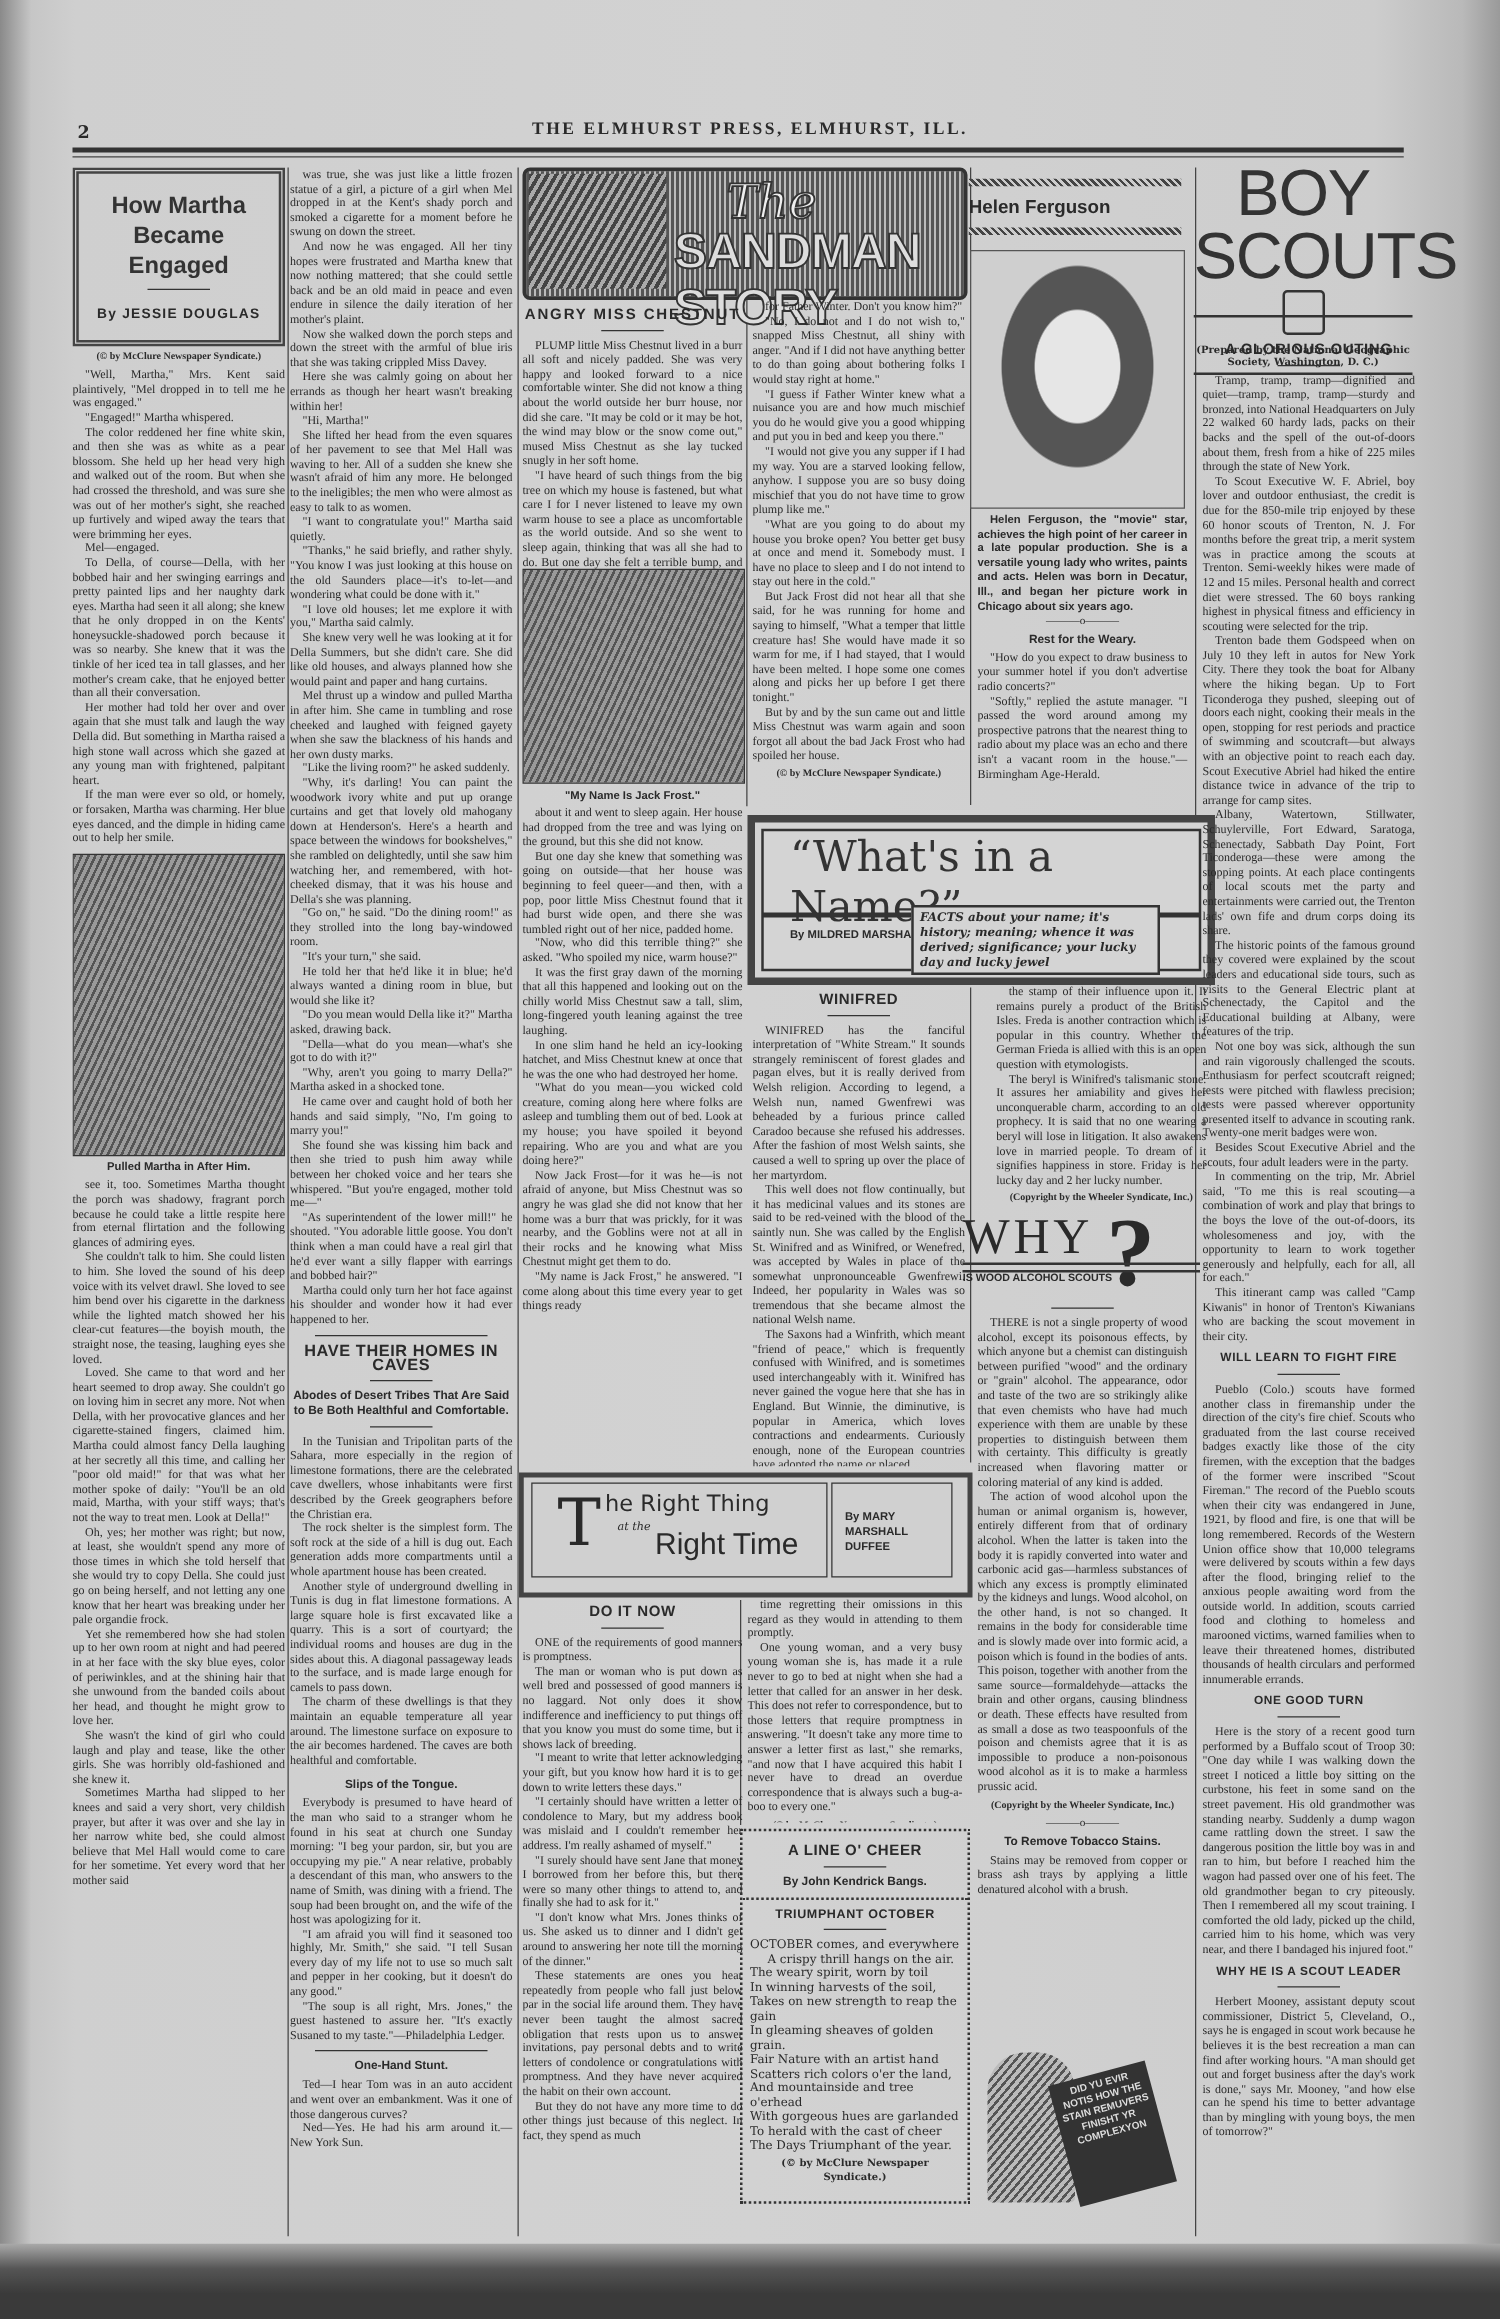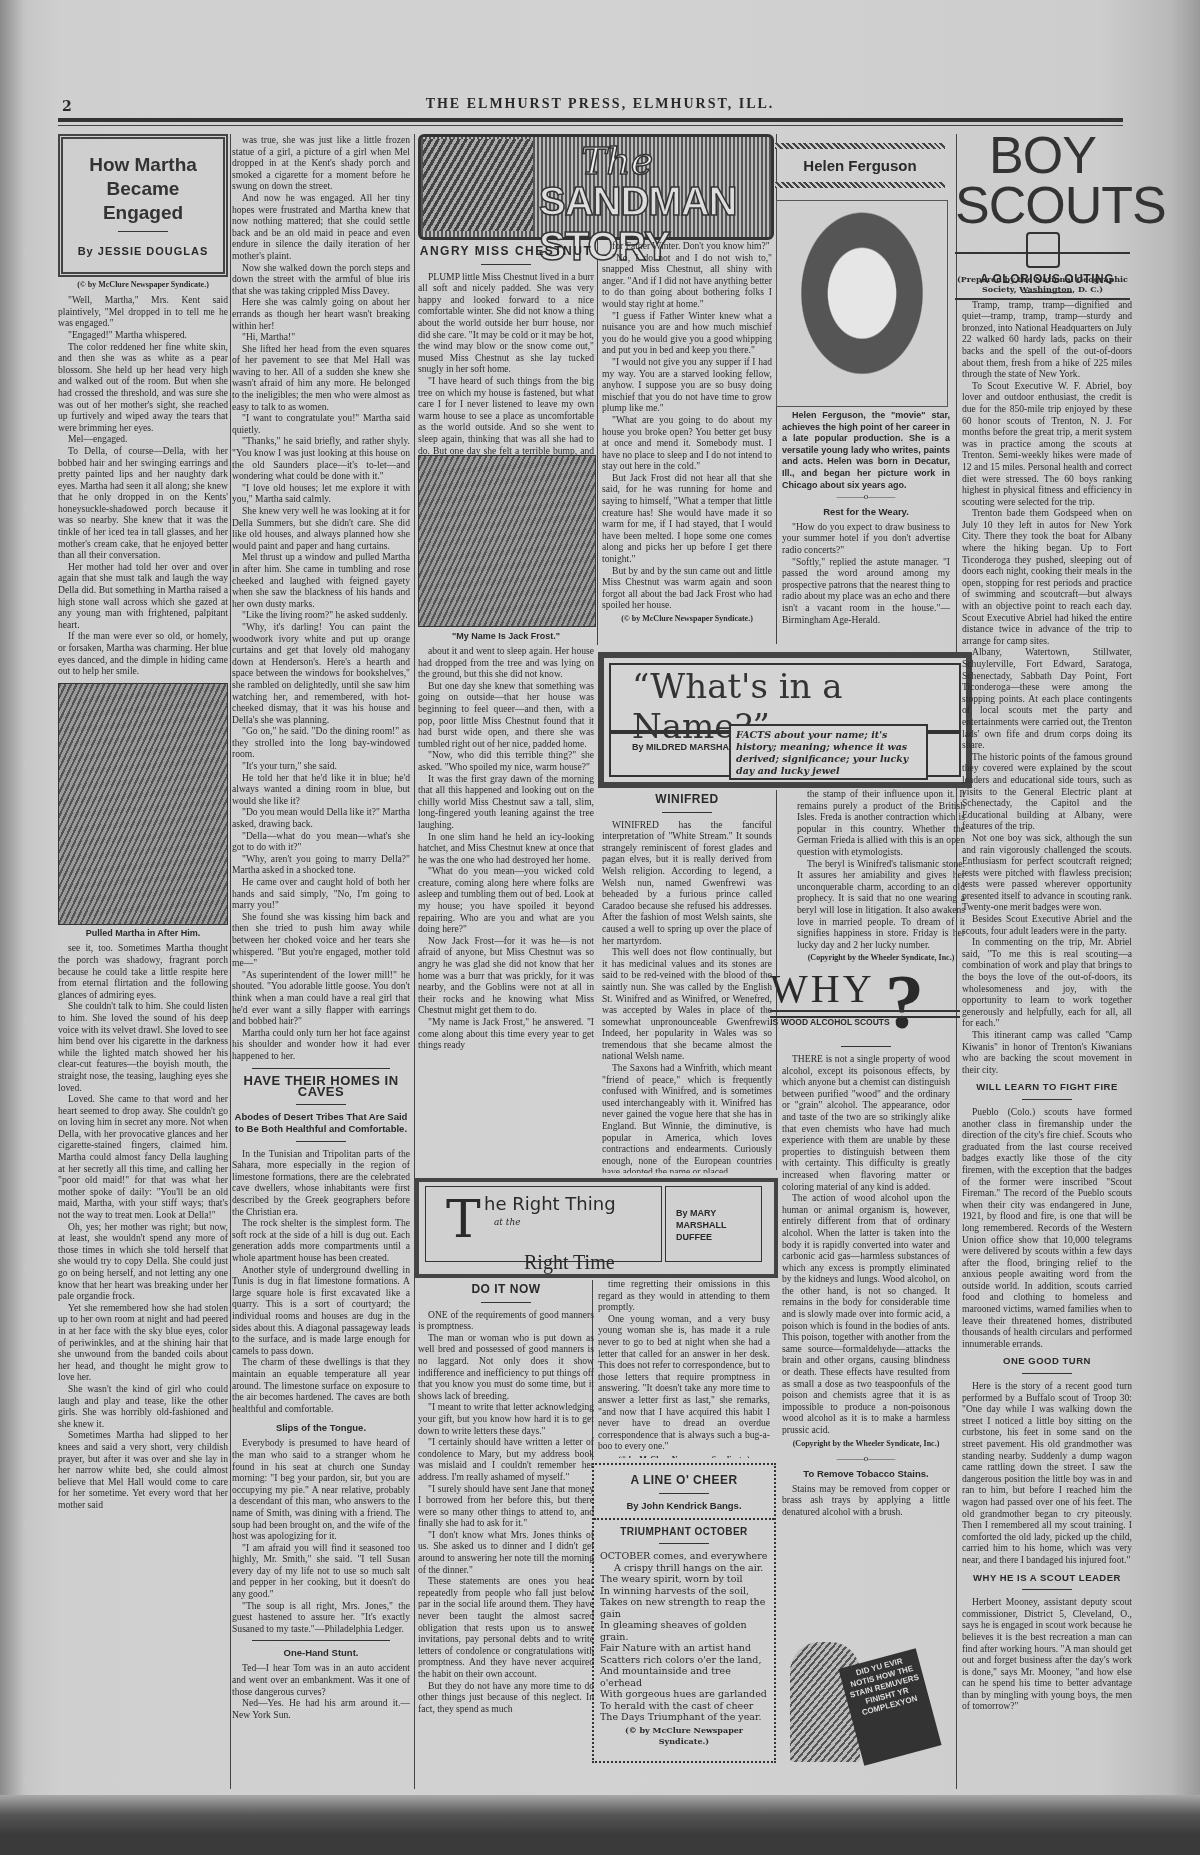--- a/index.html
+++ b/index.html
@@ -25,21 +25,21 @@
   .hr-short{width:50px;height:1px;background:#333;margin:6px auto;}
   .credit{font-size:8px;text-align:center;font-weight:bold;margin:2px 0 4px;}
   .head{font-family:"Liberation Sans",sans-serif;font-weight:bold;text-align:center;font-size:12px;margin:6px 0 3px;letter-spacing:0.5px;}
   .subhead{font-family:"Liberation Sans",sans-serif;font-weight:bold;text-align:center;font-size:9.5px;line-height:12px;margin:3px 0;}
   .illus{background:repeating-linear-gradient(115deg,#555 0 2px,#9a9a9a 2px 5px);border:1px solid #333;position:relative;}
   .caption{font-family:"Liberation Sans",sans-serif;font-weight:bold;font-size:9px;text-align:center;margin:3px 0;}
   .sandman{position:absolute;left:418px;top:134px;width:350px;height:100px;border:3px solid #333;border-radius:6px;background:repeating-linear-gradient(90deg,#555 0 2px,#bbb 2px 4px);}
   .sandman .art{position:absolute;left:2px;top:2px;width:110px;height:92px;background:repeating-linear-gradient(120deg,#444 0 3px,#aaa 3px 6px);}
   .sandman .the{position:absolute;left:160px;top:2px;font-family:"DejaVu Serif",serif;font-size:38px;color:#eee;-webkit-text-stroke:1.5px #333;font-style:italic;}
   .sandman .story{position:absolute;left:118px;top:42px;font-family:"Liberation Sans",sans-serif;font-size:40px;font-weight:bold;color:#ddd;-webkit-text-stroke:1.5px #333;letter-spacing:-1px;}
-  .helen-head{position:absolute;left:775px;top:143px;width:170px;text-align:center;}
+  .helen-head{position:absolute;left:775px;top:143px;width:170px;text-align:left;}
   .zig{height:6px;background:repeating-linear-gradient(45deg,#444 0 2px,#ccc 2px 4px);}
   .helen-name{font-family:"Liberation Sans",sans-serif;font-weight:bold;font-size:15px;margin:8px 0;}
   .portrait{position:absolute;left:776px;top:200px;width:170px;height:205px;border:1px solid #555;background:radial-gradient(ellipse at 50% 45%,#e6e6e6 0 28%,#555 29% 50%,#cfcfcf 51%);}
   .bs{position:absolute;left:955px;top:130px;width:175px;text-align:center;}
   .bs .big{font-family:"Liberation Sans",sans-serif;font-size:52px;line-height:50px;color:#333;letter-spacing:-1px;}
   .bs .emblem{width:30px;height:32px;margin:2px auto;border:2px solid #333;border-radius:4px;}
   .bs .bar{height:2px;background:#333;margin:-18px 0 20px;}
   .win-box{position:absolute;left:598px;top:652px;width:362px;height:124px;border:6px solid #444;background:#d4d4d4;}
   .win-box .inner{position:absolute;left:5px;top:5px;right:5px;bottom:5px;border:2px solid #333;}
   .win-box .big{position:absolute;left:28px;top:8px;font-family:"DejaVu Serif",serif;font-size:34px;color:#333;}
@@ -50,21 +50,21 @@
   .why .w{font-family:"Liberation Serif",serif;font-weight:normal;font-size:40px;letter-spacing:3px;}
   .why .q{position:absolute;left:115px;top:-8px;font-family:"Liberation Serif",serif;font-weight:bold;font-size:78px;}
   .why .bar{position:absolute;left:0;top:45px;width:190px;height:4px;border-top:2px solid #333;border-bottom:2px solid #333;}
   .why .sub{position:absolute;left:0;top:52px;width:120px;font-family:"Liberation Sans",sans-serif;font-weight:bold;font-size:8.5px;text-align:center;}
   .rt-box{position:absolute;left:415px;top:1178px;width:355px;height:92px;border:4px solid #444;background:#d0d0d0;}
   .rt-box .inner{position:absolute;left:6px;top:4px;width:235px;height:74px;border:1px solid #333;}
   .rt-box .inner2{position:absolute;left:246px;top:4px;width:95px;height:74px;border:1px solid #333;}
   .rt-box .T{position:absolute;left:20px;top:2px;font-family:"DejaVu Serif",serif;font-size:52px;}
   .rt-box .l1{position:absolute;left:58px;top:6px;font-family:"DejaVu Sans",sans-serif;font-size:18px;}
   .rt-box .l2{position:absolute;left:68px;top:30px;font-style:italic;font-size:9px;}
-  .rt-box .l3{position:absolute;left:98px;top:64px;font-family:Liberation Serif, serif;font-size:20px;}
+  .rt-box .l3{position:absolute;left:98px;top:35px;font-family:Liberation Sans, sans-serif;font-size:24px;}
   .rt-box .by{position:absolute;left:10px;top:20px;font-family:"Liberation Sans",sans-serif;font-weight:bold;font-size:9px;line-height:12px;}
   .cheer-box{position:absolute;left:592px;top:1463px;width:180px;height:296px;border:2px dotted #333;}
   .poem{font-size:9.5px;line-height:11.5px;padding:0 6px;}
   .poem div{text-indent:0;}
   .poem .ind{padding-left:14px;}
   .ad{position:absolute;left:780px;top:1632px;width:170px;height:150px;}
   .ad .sign{position:absolute;left:70px;top:25px;width:80px;height:100px;background:#333;transform:rotate(-15deg);color:#ddd;font-family:"Liberation Sans",sans-serif;font-weight:bold;font-size:8px;line-height:10px;padding:4px;text-align:center;box-sizing:border-box;}
   .ad .fig{position:absolute;left:10px;top:10px;width:70px;height:120px;background:repeating-linear-gradient(130deg,#555 0 2px,#bbb 2px 5px);border-radius:30px 30px 4px 4px;}
 </style>
 </head>

